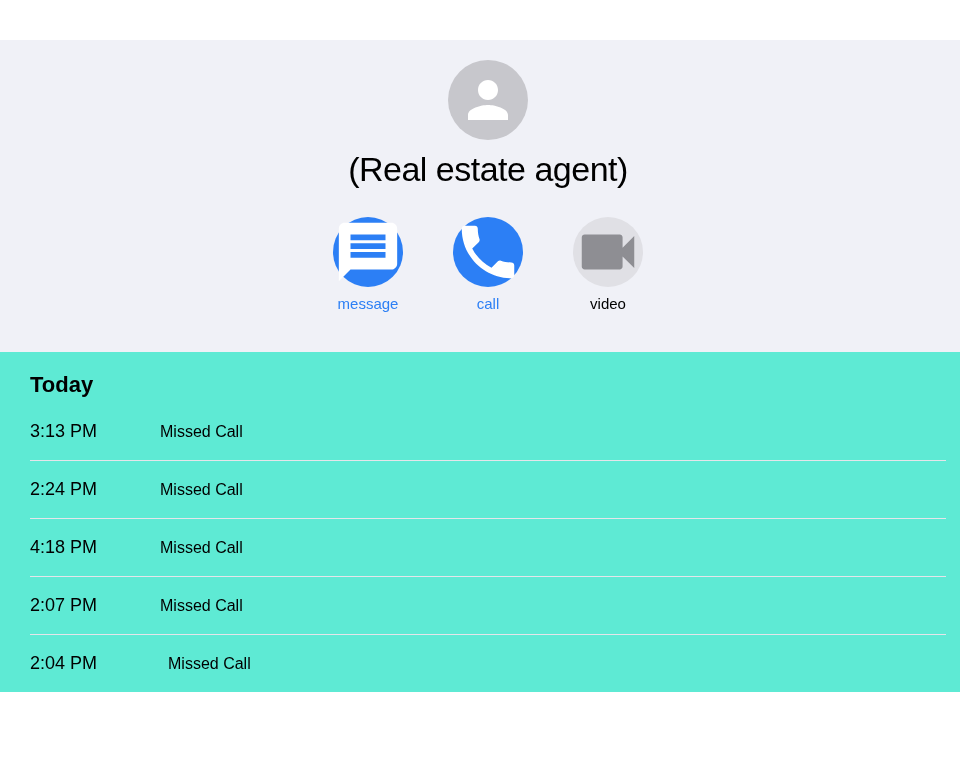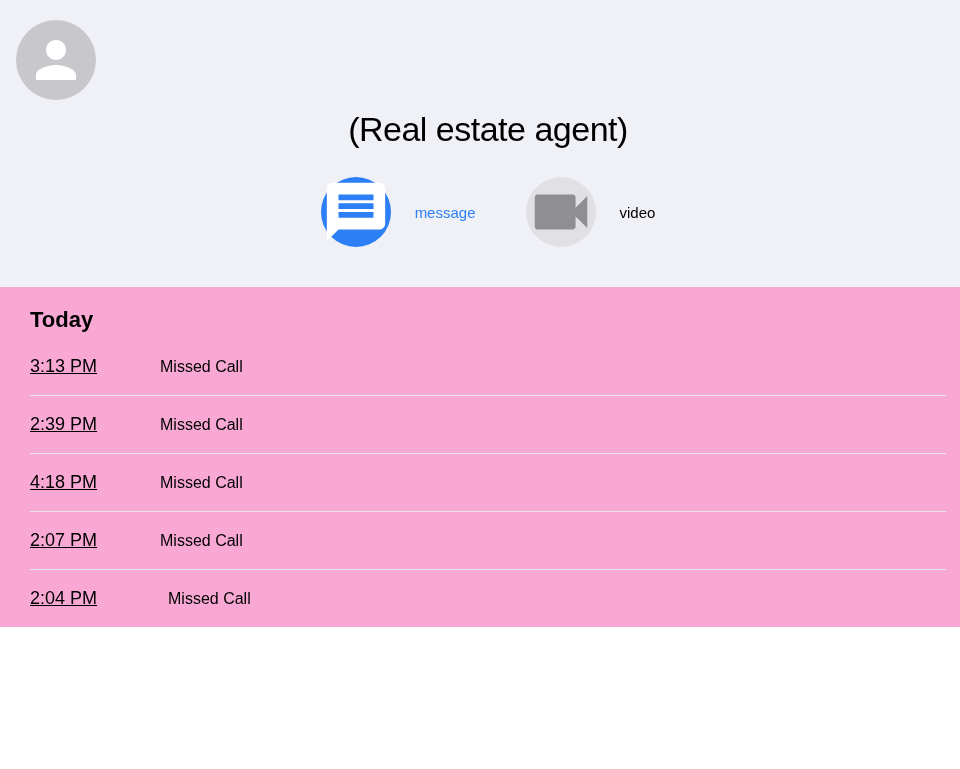--- a/index.html
+++ b/index.html
@@ -14,20 +14,22 @@
       background: #ffffff;
       font-family: -apple-system, BlinkMacSystemFont, 'Helvetica Neue', sans-serif;
       overflow: hidden;
     }
 
     .header-section {
       background: #f0f1f7;
       padding: 20px 0 30px 16px;
       display: flex;
       flex-direction: column;
+      align-items: center;
+      margin-top: 40px;
     }
 
     .avatar-container {
       margin-bottom: 10px;
     }
 
     .avatar-circle {
       width: 80px;
       height: 80px;
       border-radius: 50%;
@@ -55,23 +57,23 @@
     .action-buttons {
       display: flex;
       gap: 50px;
       align-items: flex-start;
       justify-content: center;
       width: 100%;
     }
 
     .action-btn {
       display: flex;
-      flex-direction: row;
-      align-items: center;
-      gap: 24px;
+      flex-direction: column;
+      align-items: center;
+      gap: 8px;
       cursor: pointer;
     }
 
     .btn-circle {
       width: 70px;
       height: 70px;
       border-radius: 50%;
       display: flex;
       align-items: center;
       justify-content: center;
@@ -94,21 +96,21 @@
     .btn-label.gray-label {
       color: #000000;
     }
 
     .divider {
       height: 10px;
       background: #f0f1f7;
     }
 
     .calls-section {
-      background: #f9a8d4;
+      background: #5eead4;
       padding: 20px 14px 0 30px;
     }
 
     .section-title {
       font-size: 22px;
       font-weight: 700;
       color: #000000;
       margin-bottom: 5px;
     }
 
@@ -122,21 +124,20 @@
     .call-row:last-child {
       border-bottom: none;
       gap: 8px;
     }
 
     .call-time {
       font-size: 18px;
       color: #000000;
       width: 130px;
       flex-shrink: 0;
-      text-decoration: underline;
     }
 
     .call-label {
       font-size: 16px;
       font-weight: 400;
       color: #000000;
     }
   </style>
 </head>
 <body>
@@ -157,20 +158,28 @@
 
     <div class="action-btn">
       <div class="btn-circle blue">
         <svg viewBox="0 0 24 24" fill="white" xmlns="http://www.w3.org/2000/svg">
           <path d="M20 2H4c-1.1 0-2 .9-2 2v18l4-4h14c1.1 0 2-.9 2-2V4c0-1.1-.9-2-2-2zm-2 12H6v-2h12v2zm0-3H6V9h12v2zm0-3H6V6h12v2z"></path>
         </svg>
       </div>
       <span class="btn-label">message</span>
     </div>
 
+    <div class="action-btn">
+      <div class="btn-circle blue">
+        <svg viewBox="0 0 24 24" fill="white" xmlns="http://www.w3.org/2000/svg">
+          <path d="M6.6 10.8c1.4 2.8 3.8 5.1 6.6 6.6l2.2-2.2c.3-.3.7-.4 1-.2 1.1.4 2.3.6 3.6.6.6 0 1 .4 1 1V20c0 .6-.4 1-1 1-9.4 0-17-7.6-17-17 0-.6.4-1 1-1h3.5c.6 0 1 .4 1 1 0 1.3.2 2.5.6 3.6.1.3 0 .7-.2 1L6.6 10.8z"></path>
+        </svg>
+      </div>
+      <span class="btn-label">call</span>
+    </div>
 
     <div class="action-btn">
       <div class="btn-circle gray">
         <svg viewBox="0 0 24 24" fill="#8e8e93" xmlns="http://www.w3.org/2000/svg">
           <path d="M17 10.5V7c0-.55-.45-1-1-1H4c-.55 0-1 .45-1 1v10c0 .55.45 1 1 1h12c.55 0 1-.45 1-1v-3.5l4 4v-11l-4 4z"></path>
         </svg>
       </div>
       <span class="btn-label gray-label">video</span>
     </div>
 
@@ -185,21 +194,21 @@
   <h2 class="section-title">Today</h2>
 
   <div>
 
     <div class="call-row">
       <span class="call-time">3:13 PM</span>
       <span class="call-label">Missed Call</span>
     </div>
 
     <div class="call-row">
-      <span class="call-time">2:39 PM</span>
+      <span class="call-time">2:24 PM</span>
       <span class="call-label">Missed Call</span>
     </div>
 
     <div class="call-row">
       <span class="call-time">4:18 PM</span>
       <span class="call-label">Missed Call</span>
     </div>
 
     <div class="call-row">
       <span class="call-time">2:07 PM</span>

